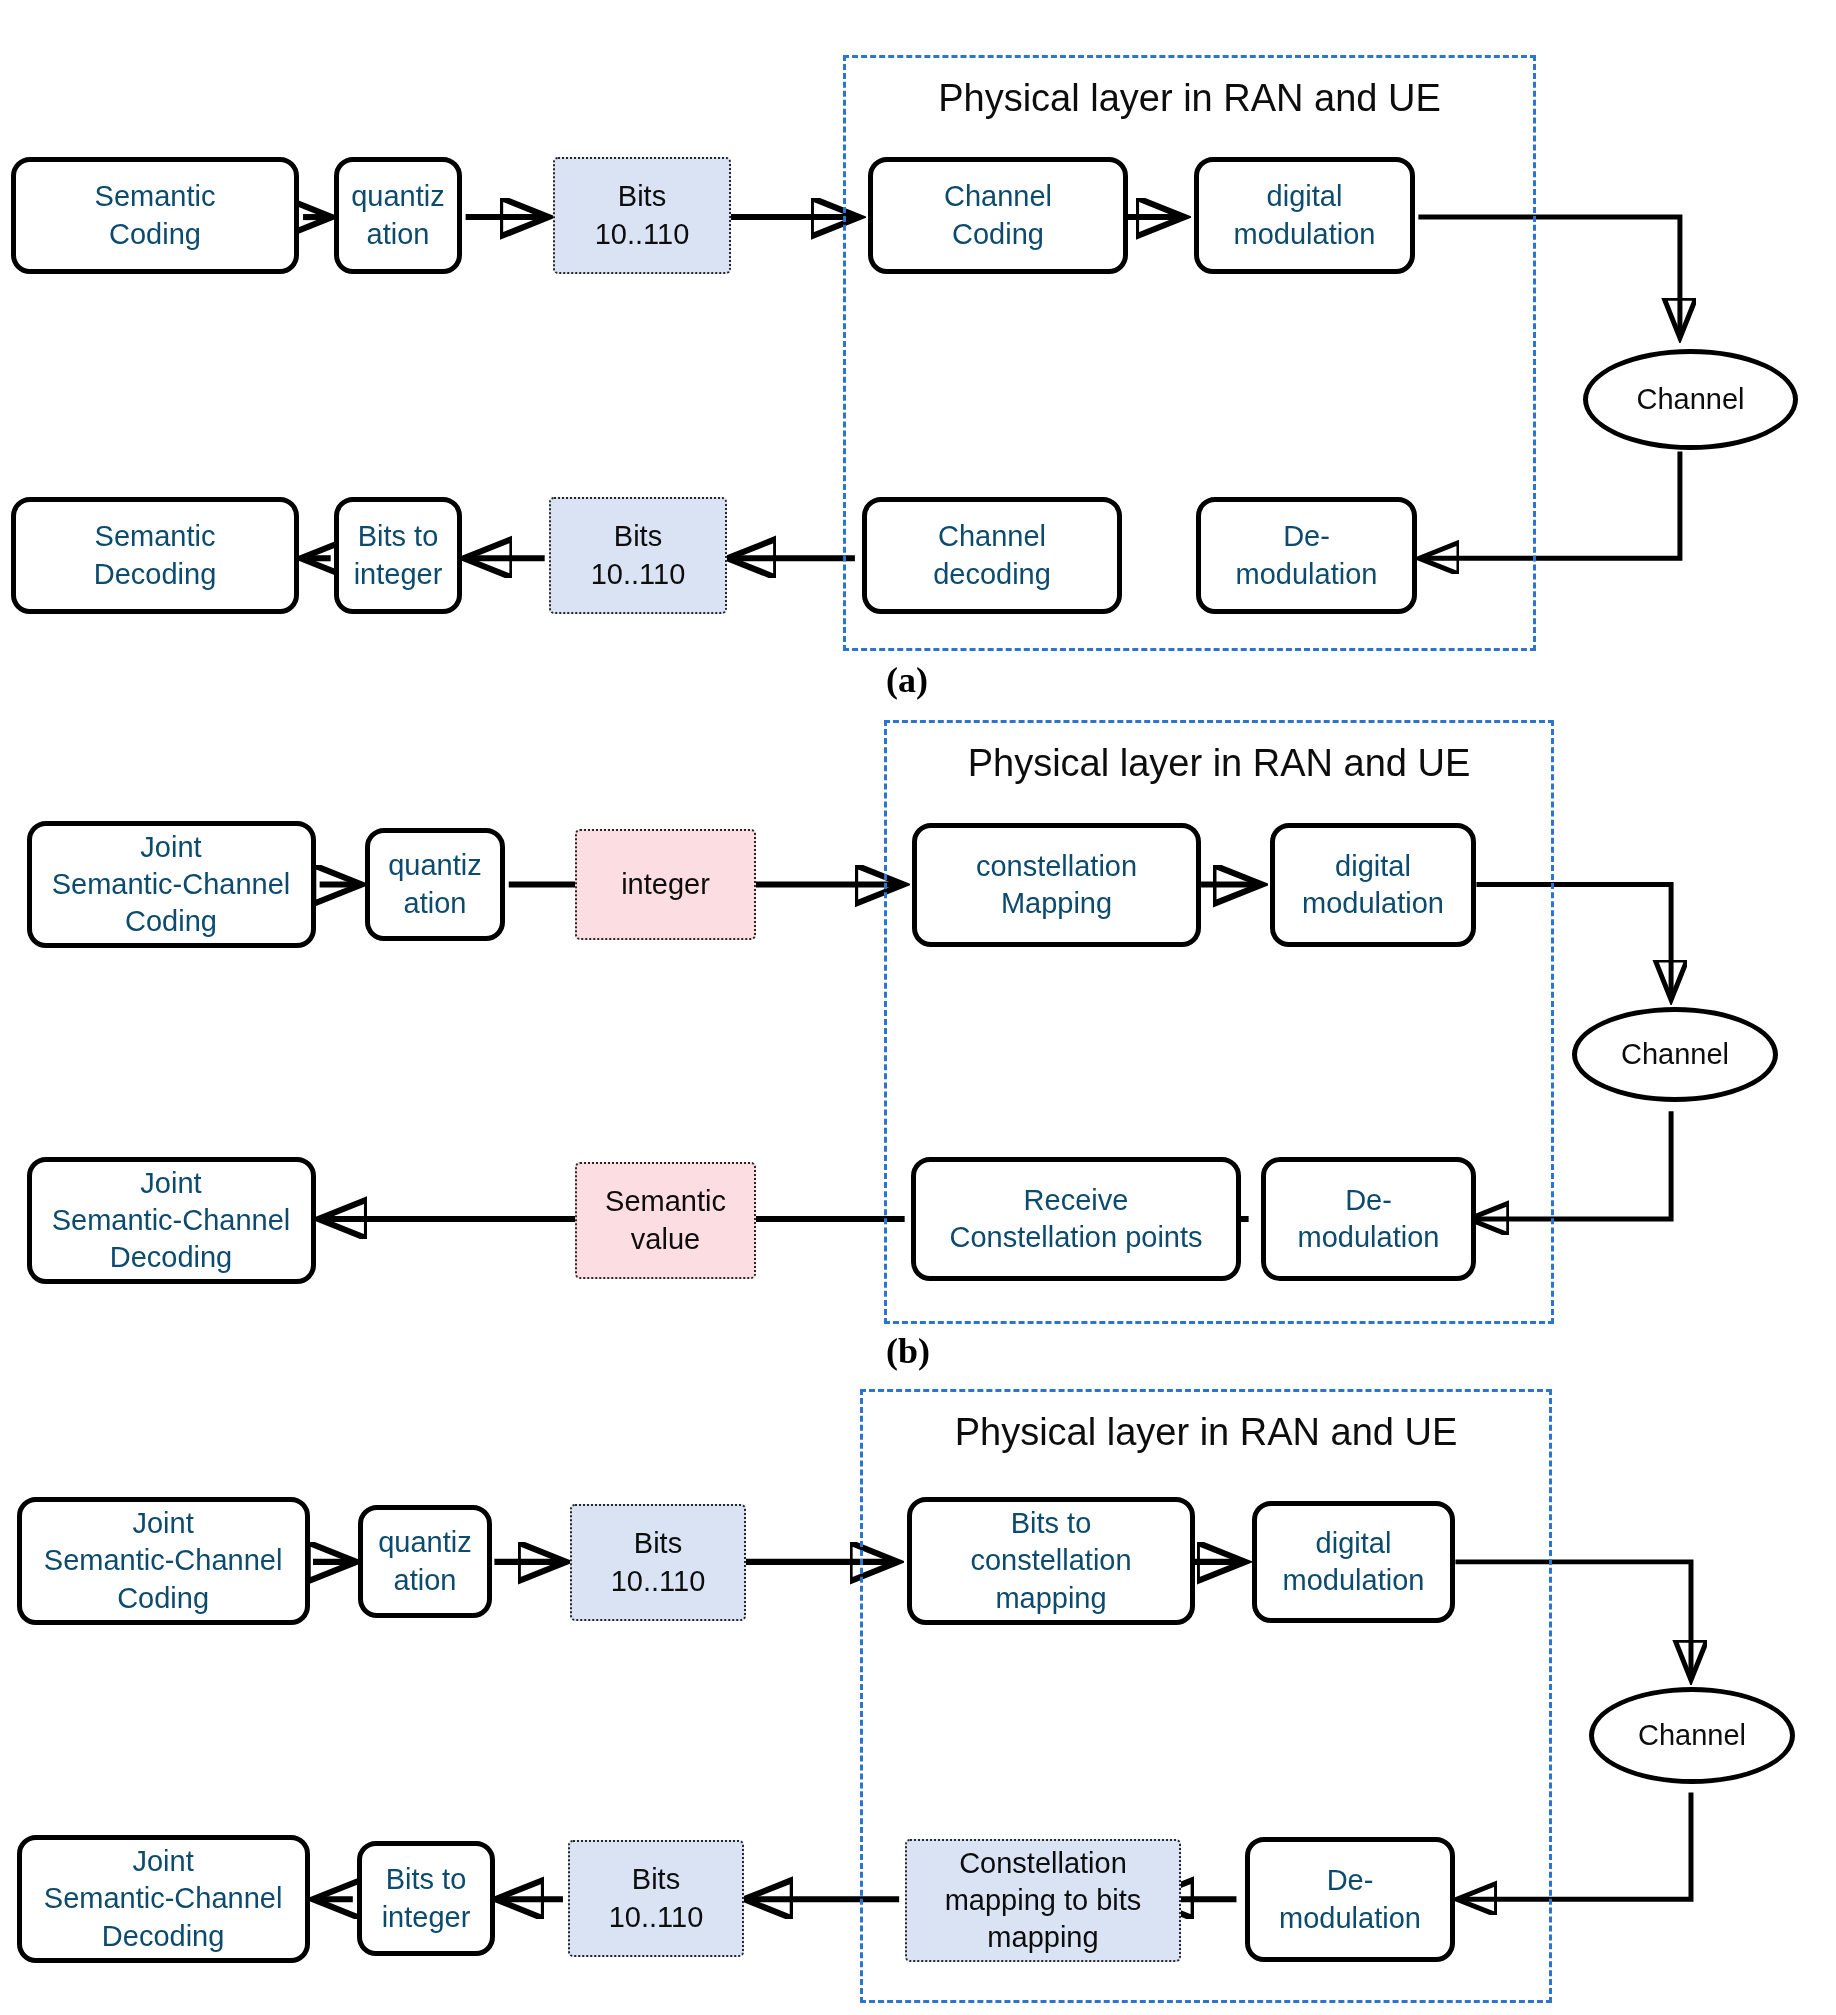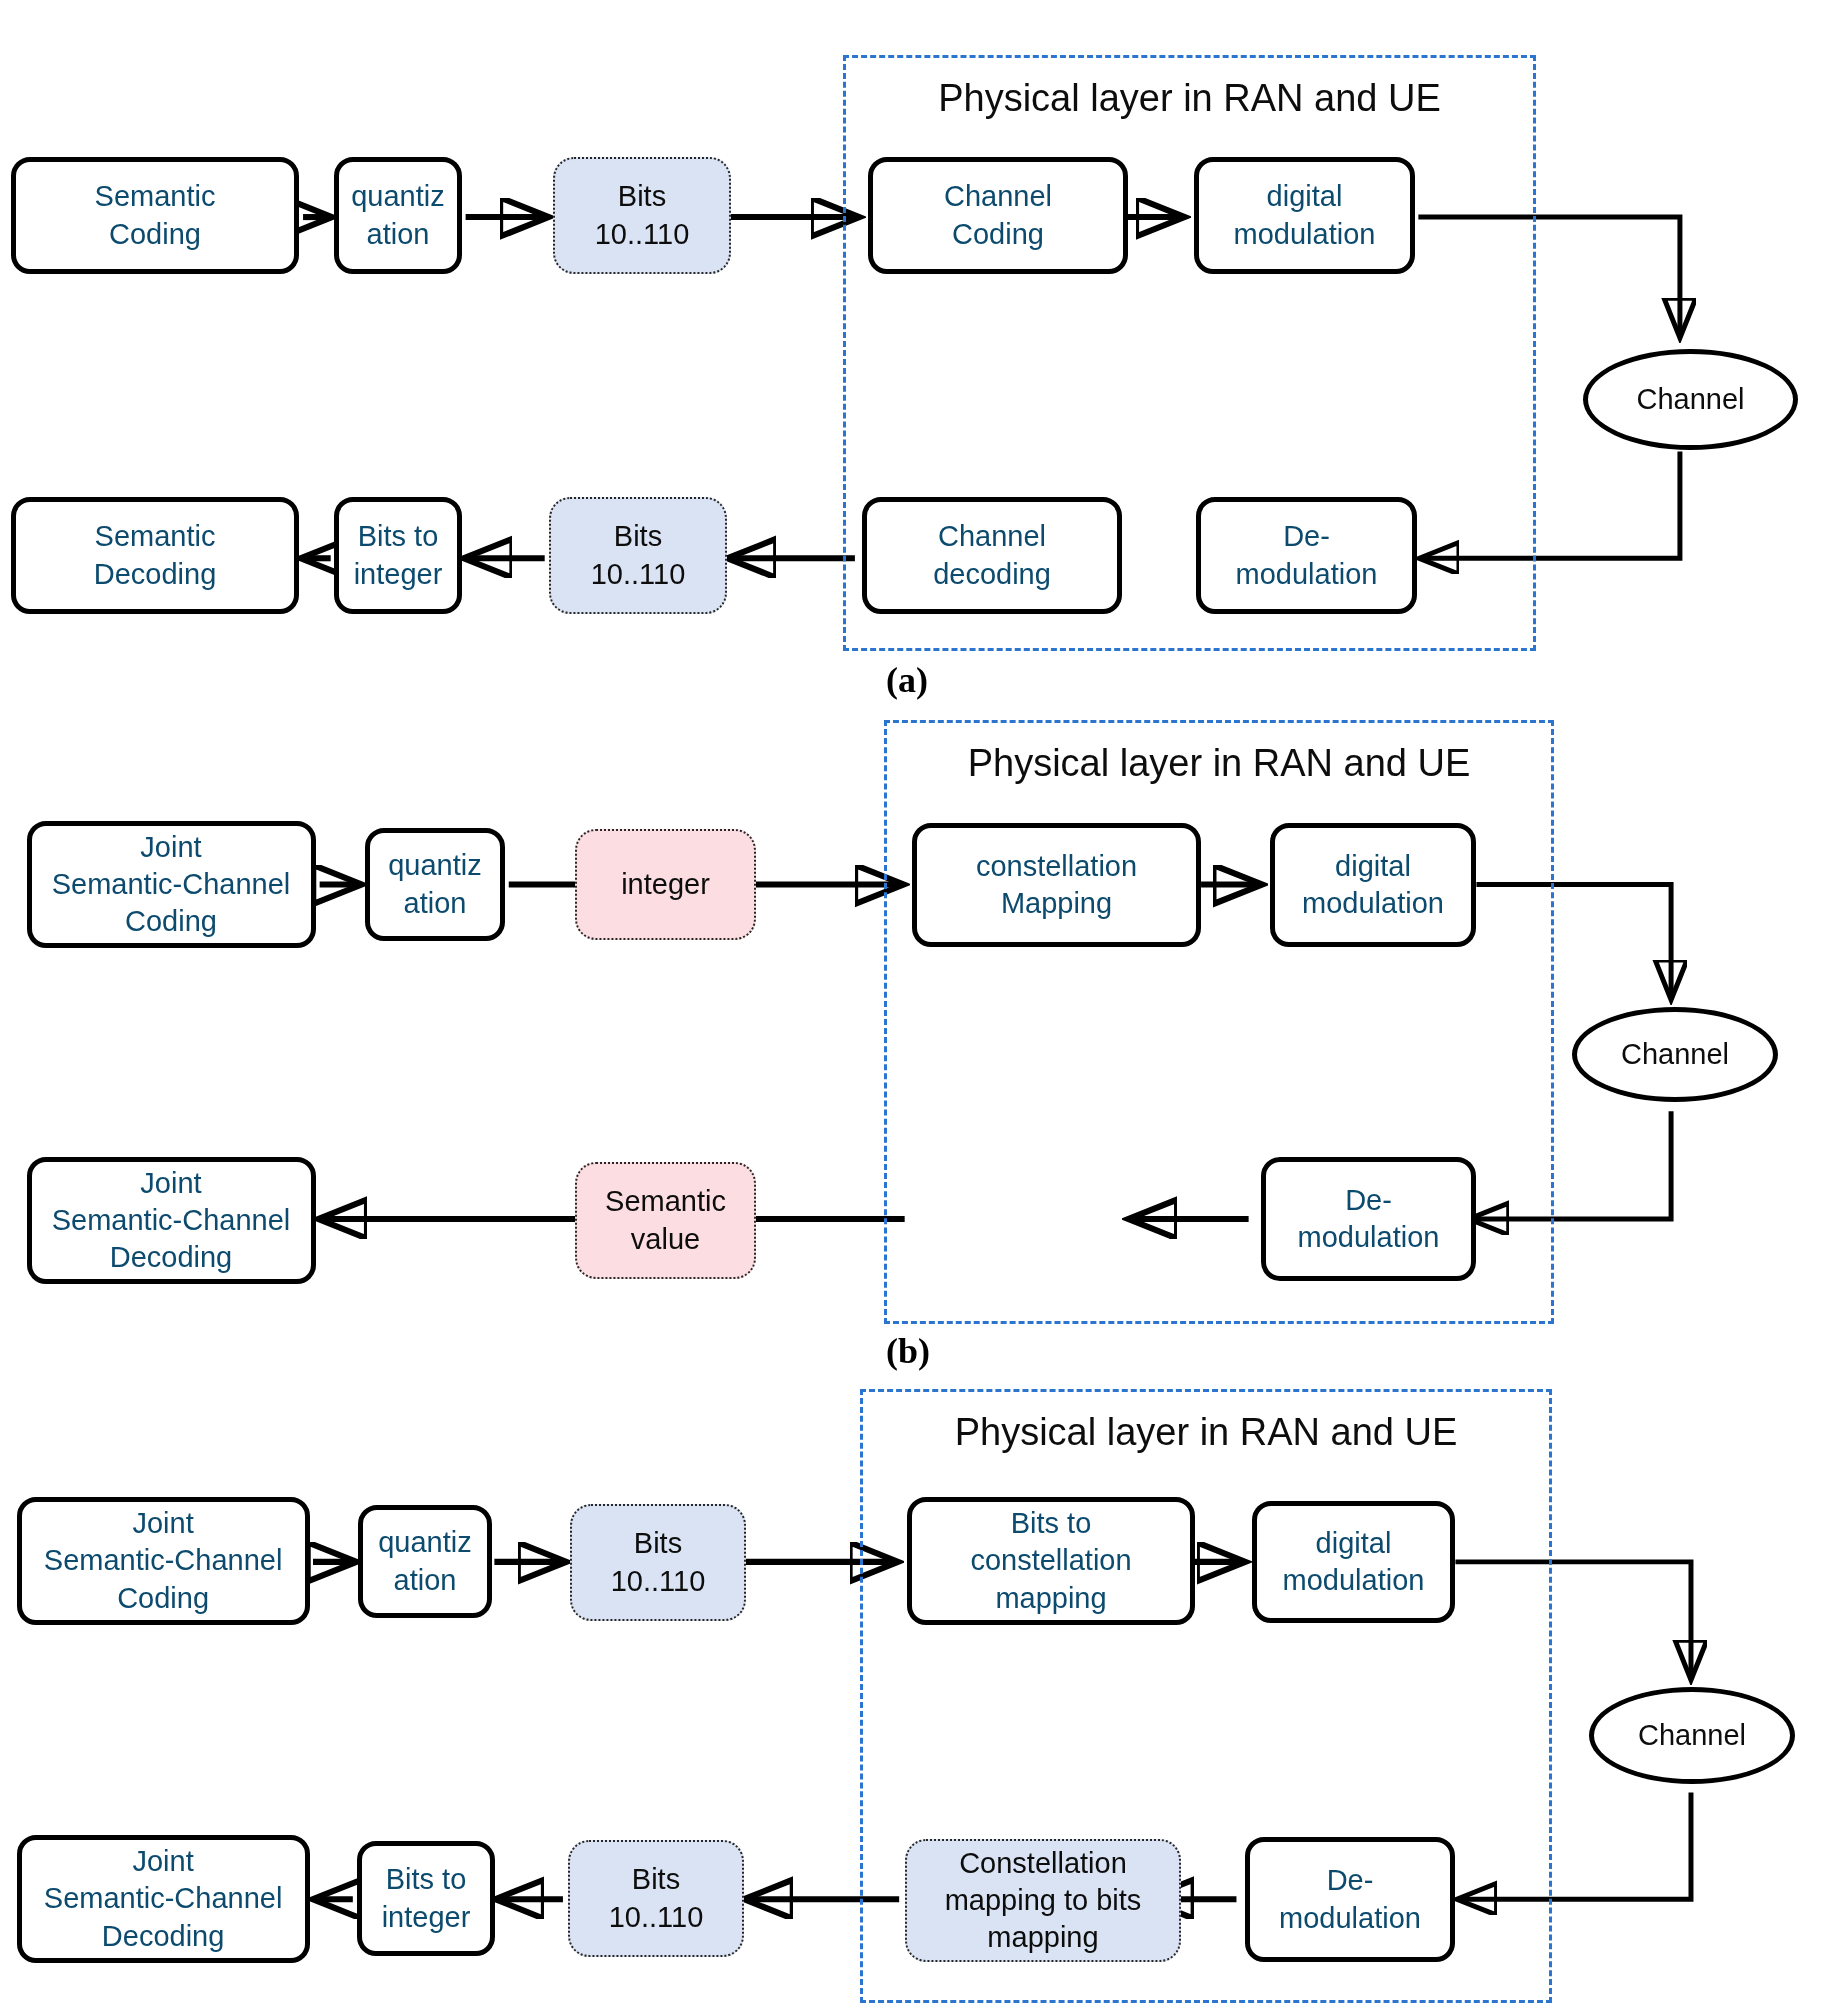--- a/index.html
+++ b/index.html
@@ -20,21 +20,21 @@
     color:#0c4a6e;
     font-size:29px;
     line-height:1.28;
     padding:2.2px 5.5px;
   }
   
   .databox{
     position:absolute;
     box-sizing:border-box;
     border:2.2px dotted #262626;
-    border-radius:21px;
+    border-radius:5px;
     display:flex; align-items:center; justify-content:center; text-align:center;
     color:#0d0d0d;
     font-size:29px;
     line-height:1.28;
     padding:2.2px 4.4px;
   }
   .bits{background:#dae3f3;}
   .pink{background:#fcdde1;}
 
   
@@ -254,20 +254,26 @@
     </span>
   </div>
 
   <div class="databox pink" style="left:575px; top:1118px; width:181px; height:117px;">
     <span>
       <span>Semantic</span><br>
       <span>value</span>
     </span>
   </div>
 
+  <div class="box" style="left:911px; top:1113px; width:330px; height:124px;">
+    <span>
+      <span>Receive</span><br>
+      <span>Constellation points</span>
+    </span>
+  </div>
 
   <div class="box" style="left:1261px; top:1113px; width:215px; height:124px;">
     <span>
       <span>De-</span><br>
       <span>modulation</span>
     </span>
   </div>
 
   <div class="caption" style="left:886px; top:1286px;">(b)</div>
 

